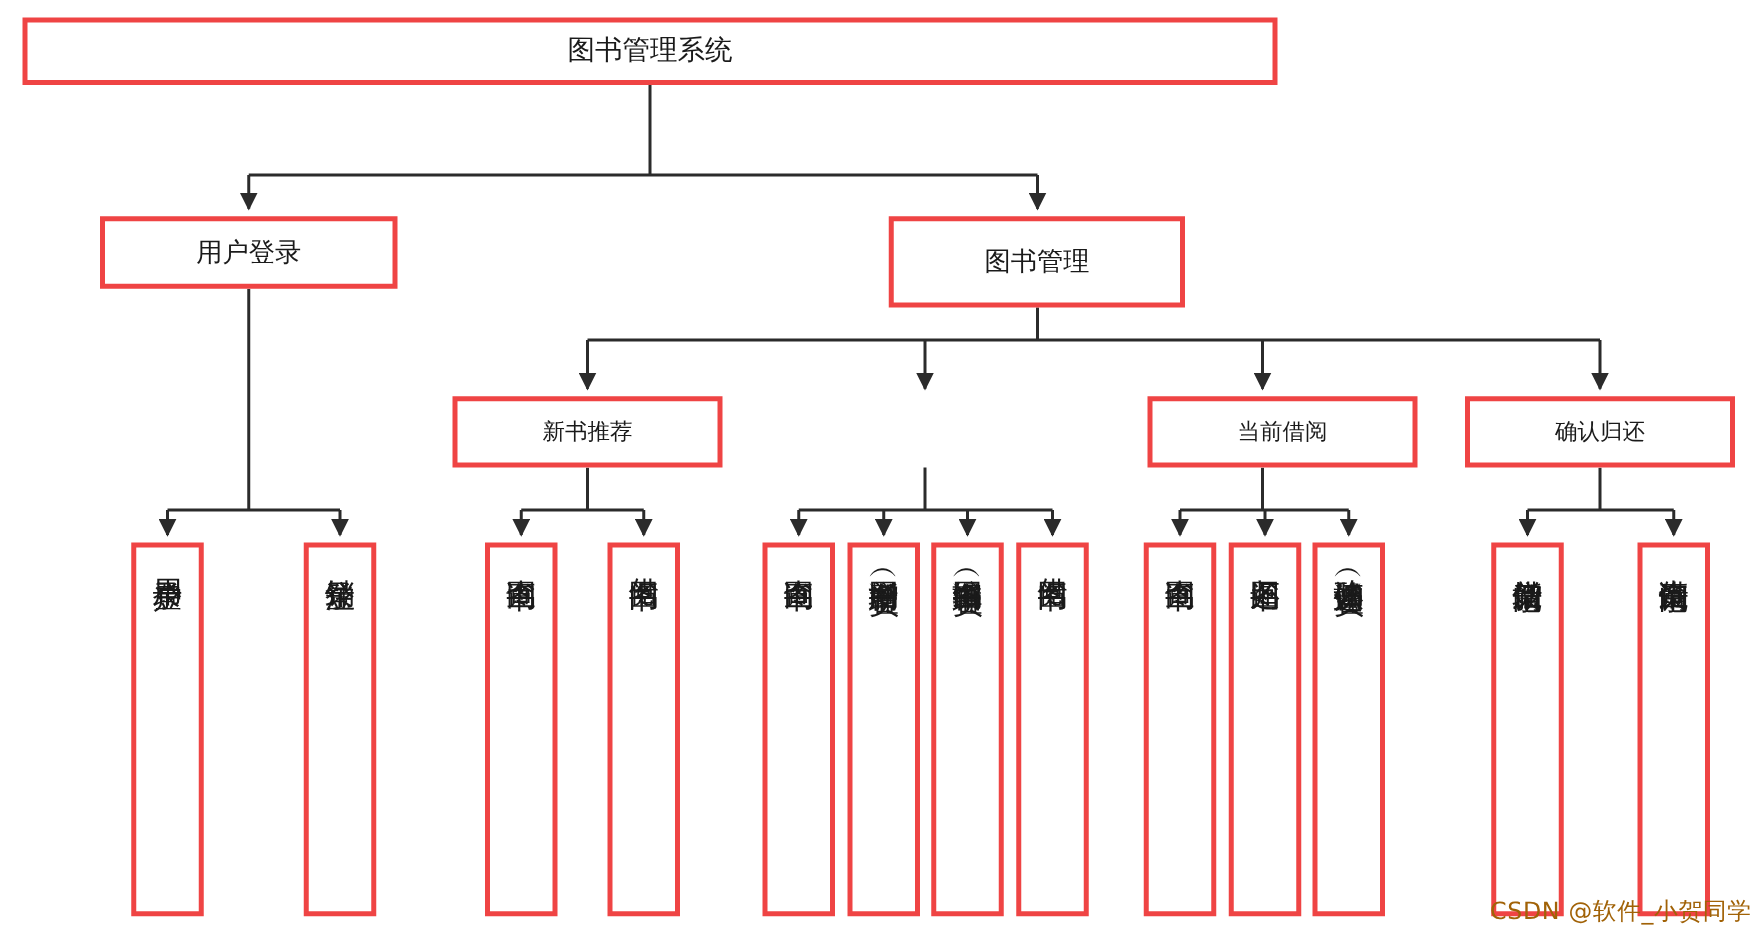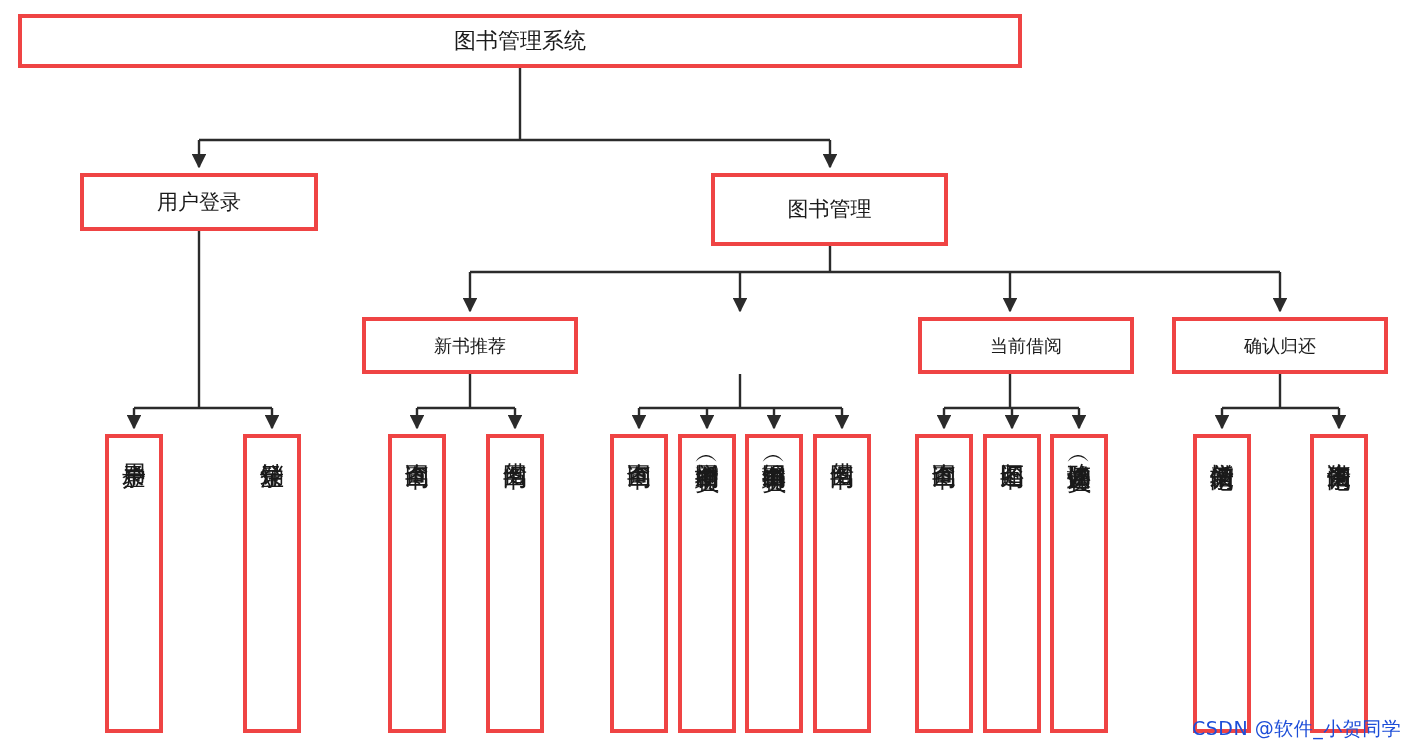--- a/index.html
+++ b/index.html
@@ -58,21 +58,21 @@
   .node-leaf .label {
     writing-mode: vertical-rl;
     text-orientation: upright;
     font-size: 24px;
     letter-spacing: 1px;
     line-height: 1;
     white-space: nowrap;
   }
   .watermark {
     position: absolute;
-    color: #1d4ed8;
+    color: #a16207;
     font-size: 19px;
     white-space: nowrap;
     z-index: 5;
     letter-spacing: 0.5px;
   }
 </style>
 </head>
 <body>
 
 <div id="canvas">

